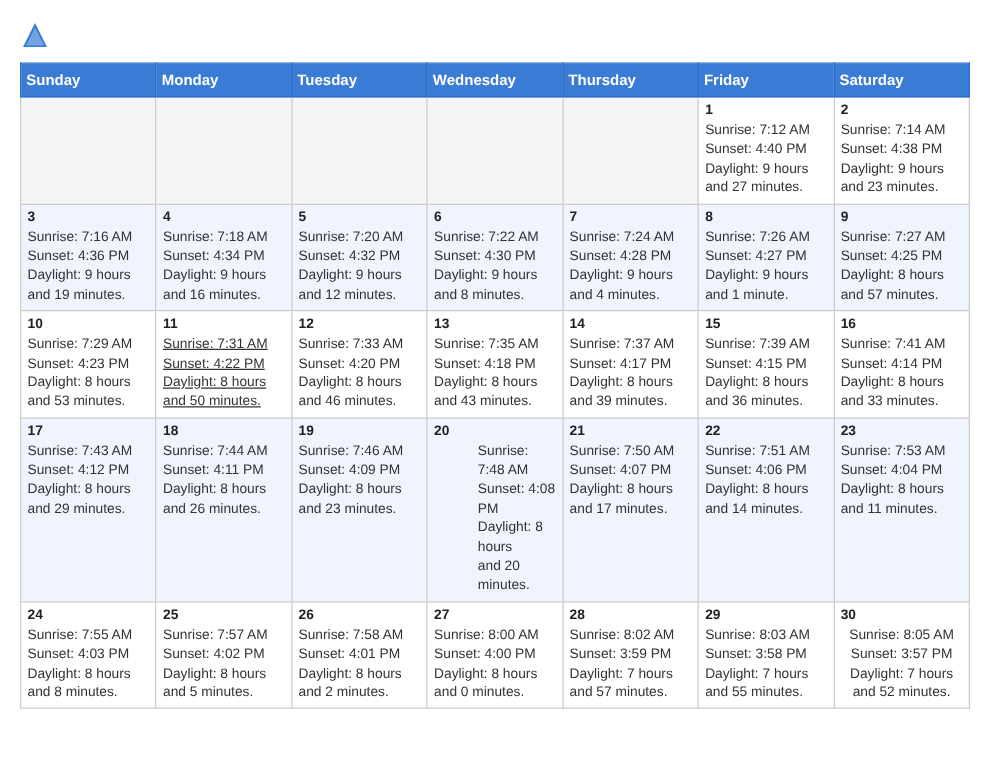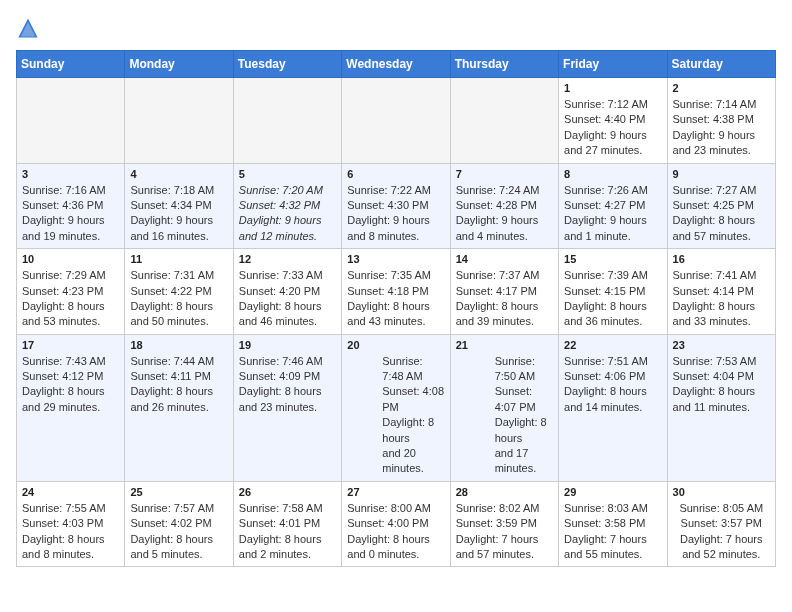--- a/index.html
+++ b/index.html
@@ -161,21 +161,21 @@
         </td>
         <td>
           <span class="day-num">4</span>
           <div class="day-info" style="white-space: pre-line;">Sunrise: 7:18 AM
 Sunset: 4:34 PM
 Daylight: 9 hours
 and 16 minutes.</div>
         </td>
         <td>
           <span class="day-num">5</span>
-          <div class="day-info" style="white-space: pre-line; font-style: italic;">Sunrise: 7:20 AM
+          <div class="day-info" style="white-space: pre-line;">Sunrise: 7:20 AM
 Sunset: 4:32 PM
 Daylight: 9 hours
 and 12 minutes.</div>
         </td>
         <td>
           <span class="day-num">6</span>
           <div class="day-info" style="white-space: pre-line;">Sunrise: 7:22 AM
 Sunset: 4:30 PM
 Daylight: 9 hours
 and 8 minutes.</div>
@@ -205,21 +205,21 @@
       <tr class="row-odd">
         <td>
           <span class="day-num">10</span>
           <div class="day-info" style="white-space: pre-line;">Sunrise: 7:29 AM
 Sunset: 4:23 PM
 Daylight: 8 hours
 and 53 minutes.</div>
         </td>
         <td>
           <span class="day-num">11</span>
-          <div class="day-info" style="white-space: pre-line;">Sunrise: 7:31 AM
+          <div class="day-info" style="white-space: pre-line; text-decoration: underline;">Sunrise: 7:31 AM
 Sunset: 4:22 PM
 Daylight: 8 hours
 and 50 minutes.</div>
         </td>
         <td>
           <span class="day-num">12</span>
           <div class="day-info" style="white-space: pre-line;">Sunrise: 7:33 AM
 Sunset: 4:20 PM
 Daylight: 8 hours
 and 46 minutes.</div>
@@ -277,21 +277,21 @@
         </td>
         <td>
           <span class="day-num">20</span>
           <div class="day-info" style="white-space: pre-line; margin-left: 35px;">Sunrise: 7:48 AM
 Sunset: 4:08 PM
 Daylight: 8 hours
 and 20 minutes.</div>
         </td>
         <td>
           <span class="day-num">21</span>
-          <div class="day-info" style="white-space: pre-line; margin-left: 39px;">Sunrise: 7:50 AM
+          <div class="day-info" style="white-space: pre-line;">Sunrise: 7:50 AM
 Sunset: 4:07 PM
 Daylight: 8 hours
 and 17 minutes.</div>
         </td>
         <td>
           <span class="day-num">22</span>
           <div class="day-info" style="white-space: pre-line;">Sunrise: 7:51 AM
 Sunset: 4:06 PM
 Daylight: 8 hours
 and 14 minutes.</div>

